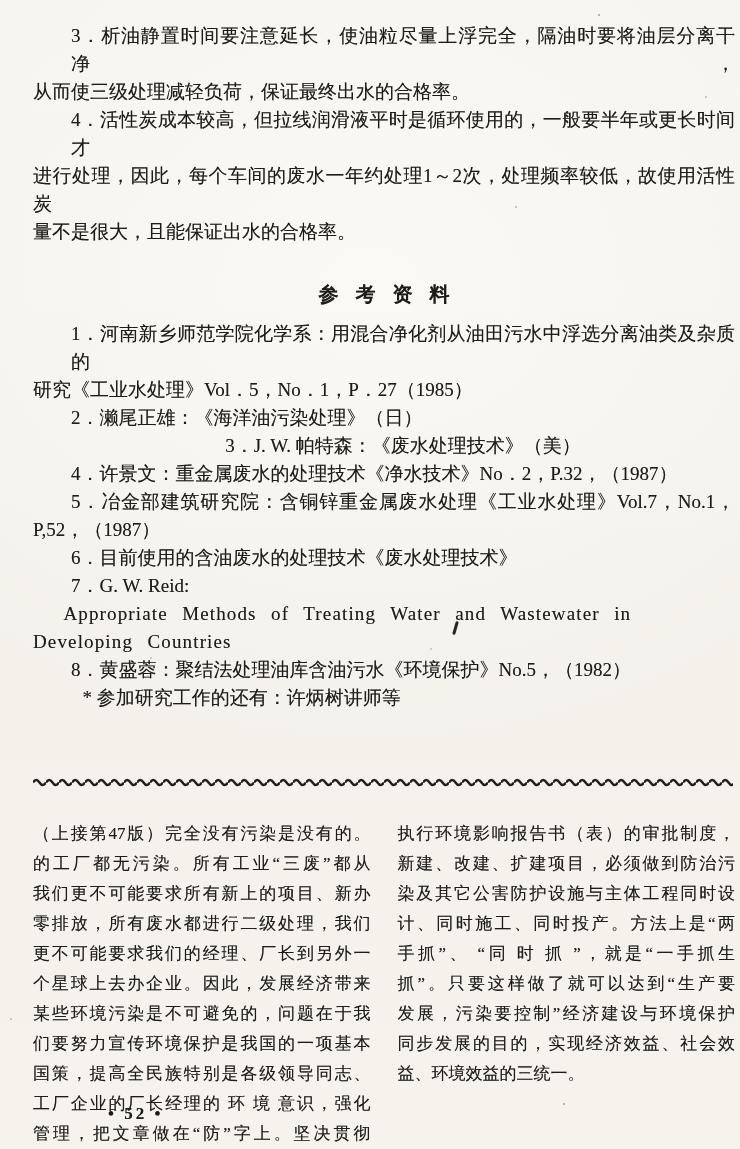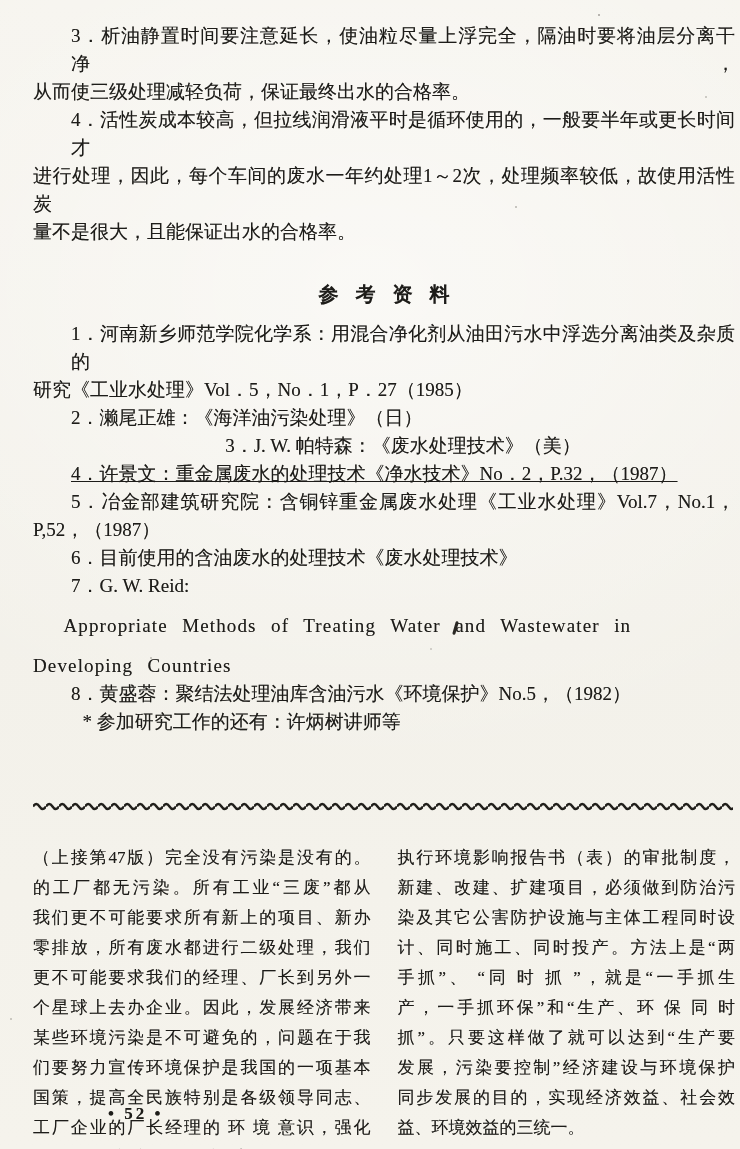--- a/index.html
+++ b/index.html
@@ -19,21 +19,21 @@
   .content {
     position: absolute;
     left: 33px;
     top: 22px;
     width: 702px;
   }
   .top-block { font-size: 19px; line-height: 28px; }
   .refs-block { font-size: 19px; line-height: 28px; margin-top: 12px; }
   .line { min-height: 28px; }
   .just { text-align: justify; text-align-last: justify; }
-  .wsp { word-spacing: 0.45em; letter-spacing: 0.06em; margin-top: 12px; }
+  .wsp { word-spacing: 0.45em; letter-spacing: 0.06em; }
   .refs-heading {
     margin-top: 34px;
     text-align: center;
     font-weight: bold;
     font-size: 20px;
     line-height: 28px;
     letter-spacing: 0.85em;
     text-indent: 0.85em;
   }
   .divider-wrap { margin-top: 62px; height: 12px; }
@@ -99,21 +99,21 @@
         <div class="line">量不是很大，且能保证出水的合格率。</div>
       </div>
 
     <div class="refs-heading">参考资料</div>
 
     <div class="refs-block">
         <div class="line just" style="padding-left: 2em;">1．河南新乡师范学院化学系：用混合净化剂从油田污水中浮选分离油类及杂质的</div>
         <div class="line">研究《工业水处理》Vol．5，No．1，P．27（1985）</div>
         <div class="line" style="padding-left: 2em;">2．濑尾正雄：《海洋油污染处理》（日）</div>
         <div class="line" style="padding-left: 2em; text-align: center;">3．J. W. 帕特森：《废水处理技术》（美）</div>
-        <div class="line" style="padding-left: 2em; text-decoration: underline;">4．许景文：重金属废水的处理技术《净水技术》No．2，P.32，（1987）</div>
+        <div class="line" style="padding-left: 2em;">4．许景文：重金属废水的处理技术《净水技术》No．2，P.32，（1987）</div>
         <div class="line just" style="padding-left: 2em;">5．冶金部建筑研究院：含铜锌重金属废水处理《工业水处理》Vol.7，No.1，</div>
         <div class="line">P,52，（1987）</div>
         <div class="line" style="padding-left: 2em;">6．目前使用的含油废水的处理技术《废水处理技术》</div>
         <div class="line" style="padding-left: 2em;">7．G. W. Reid:</div>
         <div class="line wsp" style="padding-left: 1.6em;">Appropriate Methods of Treating Water and Wastewater in</div>
         <div class="line wsp">Developing Countries</div>
         <div class="line" style="padding-left: 2em;">8．黄盛蓉：聚结法处理油库含油污水《环境保护》No.5，（1982）</div>
         <div class="line" style="padding-left: 2.6em;">* 参加研究工作的还有：许炳树讲师等</div>
       </div>
 
@@ -141,21 +141,20 @@
           <div class="line just">国策，提高全民族特别是各级领导同志、</div>
           <div class="line just">工厂企业的厂长经理的 环 境 意识，强化</div>
           <div class="line just">管理，把文章做在“防”字上。坚决贯彻</div>
         </div>
       <div>
           <div class="line just">执行环境影响报告书（表）的审批制度，</div>
           <div class="line just">新建、改建、扩建项目，必须做到防治污</div>
           <div class="line just">染及其它公害防护设施与主体工程同时设</div>
           <div class="line just">计、同时施工、同时投产。方法上是“两</div>
           <div class="line just">手抓”、 “同 时 抓 ”，就是“一手抓生</div>
-          <div class="line just">产，一手抓环保”和“生产、环 保 同 时</div>
           <div class="line just">抓”。只要这样做了就可以达到“生产要</div>
           <div class="line just">发展，污染要控制”经济建设与环境保护</div>
           <div class="line just">同步发展的目的，实现经济效益、社会效</div>
           <div class="line">益、环境效益的三统一。</div>
         </div>
     </div>
 
   </div>
 
   <div class="ink-mark"></div>

